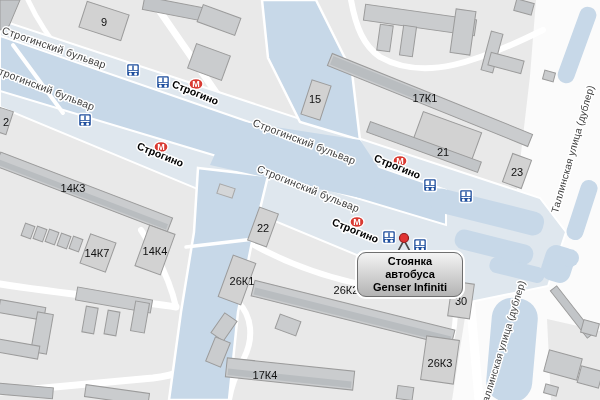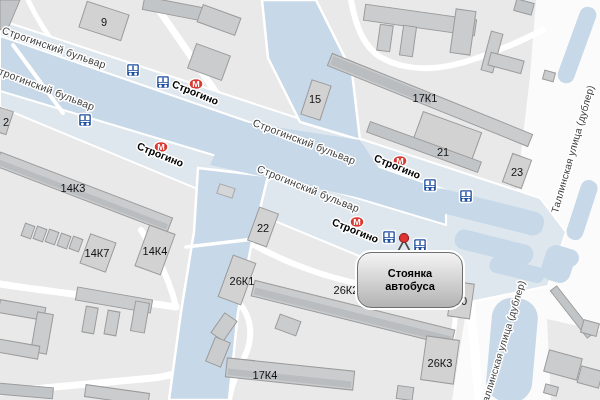--- a/index.html
+++ b/index.html
@@ -17,23 +17,23 @@
         stroke:#fff;stroke-width:3;paint-order:stroke;stroke-linejoin:round;}
   .mletter{font-size:9px;font-weight:bold;fill:#fff;text-anchor:middle;}
   .bld{fill:#d2d2d2;stroke:#9b9b9b;stroke-width:1;}
   .bldd{fill:#c2c5c8;stroke:#9b9b9b;stroke-width:1;}
   .bldm{fill:#caccce;stroke:#9b9b9b;stroke-width:1;}
   .inner{fill:#b9bdc0;stroke:none;}
   .road{fill:none;stroke:#fff;stroke-linecap:round;stroke-linejoin:round;}
   
   .callout{position:absolute;left:357px;top:252px;width:96px;
            background:linear-gradient(#f4f4f4,#b3b3b3);
-           border:1px solid #6f6f6f;border-radius:14px;
+           border:1px solid #6f6f6f;border-radius:9px;
            box-shadow:0 0 0 2px #ffffff;
-           padding:14px 4px;text-align:center;
+           padding:2px 4px;text-align:center;
            font-size:11px;line-height:13px;font-weight:bold;color:#000;}
 </style>
 </head>
 <body>
 
 <div class="stage">
 <svg width="600" height="400" viewBox="0 0 600 400">
   <defs>
     <g id="busIcon">
       <rect x="-6.5" y="-6.5" width="13" height="13" rx="2" fill="#1f4f9e" stroke="#fff" stroke-width="1.4"></rect>
@@ -248,14 +248,15 @@
   </g>
 
   <g>
     <path d="M396,255 L403,242 M412,255 L405,242" stroke="#4a4a4a" stroke-width="1.6" fill="none"></path>
     <circle cx="404" cy="238" r="4.5" fill="#e03232" stroke="#8f1d1d" stroke-width="1.2"></circle>
   </g>
 </svg>
 
   <div class="callout">
     <div>Стоянка автобуса</div>
+    <div>Genser Infiniti</div>
   </div>
 </div>
 
 </body></html>

